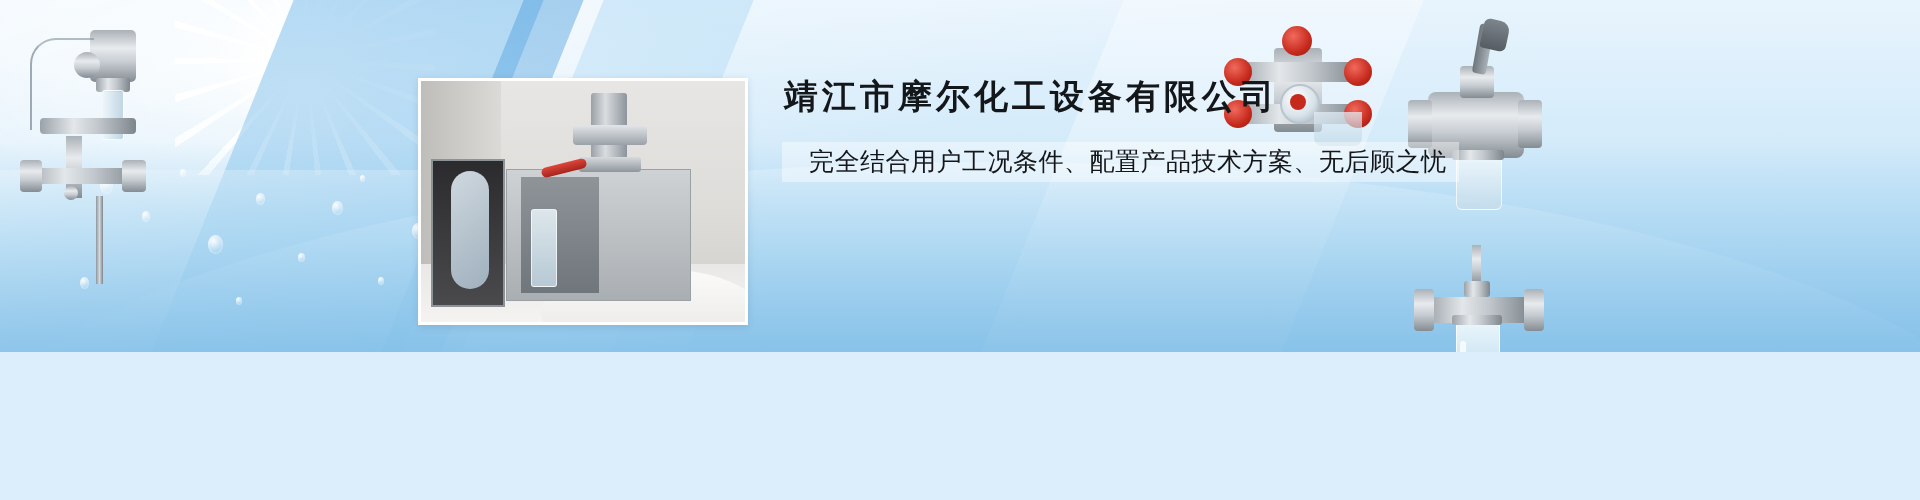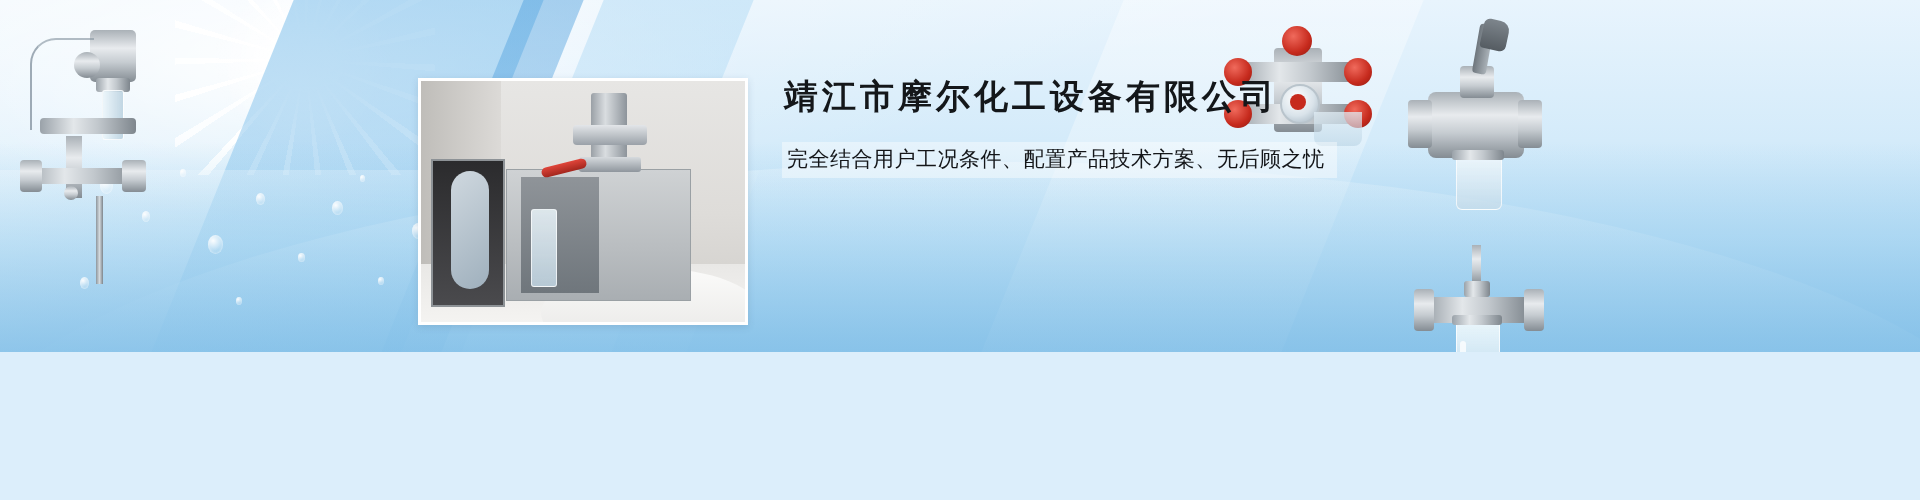--- a/index.html
+++ b/index.html
@@ -124,22 +124,22 @@
     font-size:34px;font-weight:700;color:#14171a;letter-spacing:4px;
     white-space:nowrap;line-height:1.1;margin:0 0 14px 2px;
   }
   .hl{
     display:inline-block;background:#127ae8;color:#ffffff;
     font-size:31px;font-weight:700;letter-spacing:1px;white-space:nowrap;
     padding:5px 14px 7px 14px;line-height:1.12;
   }
   .line3{
     display:inline-block;background:rgba(255,255,255,.42);
-    color:#141619;font-size:21px;font-weight:400;letter-spacing:.5px;
-    white-space:nowrap;padding:5px 12px 6px 5px;line-height:1.15;margin-top:13px;
+    color:#141619;font-size:25px;font-weight:400;letter-spacing:.5px;
+    white-space:nowrap;padding:5px 12px 6px 27px;line-height:1.15;margin-top:13px;
   }
   .hl2{
     display:inline-block;background:#127ae8;color:#ffffff;
     font-size:26px;font-weight:700;letter-spacing:1.5px;white-space:nowrap;
     padding:5px 22px 7px 22px;line-height:1.15;margin-top:14px;
   }
   .smalltext{
     margin-top:14px;width:400px;
     font-family:"Liberation Serif","DejaVu Serif",serif;
     font-size:8.5px;color:#2a3b4a;line-height:1.62;letter-spacing:.25px;

